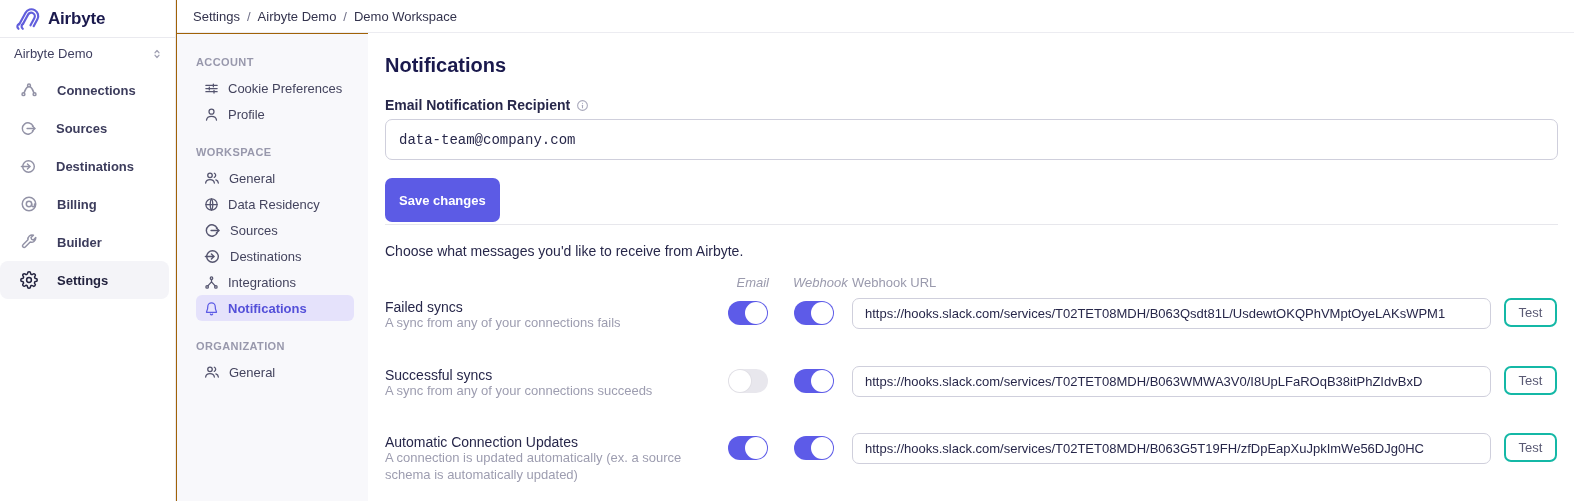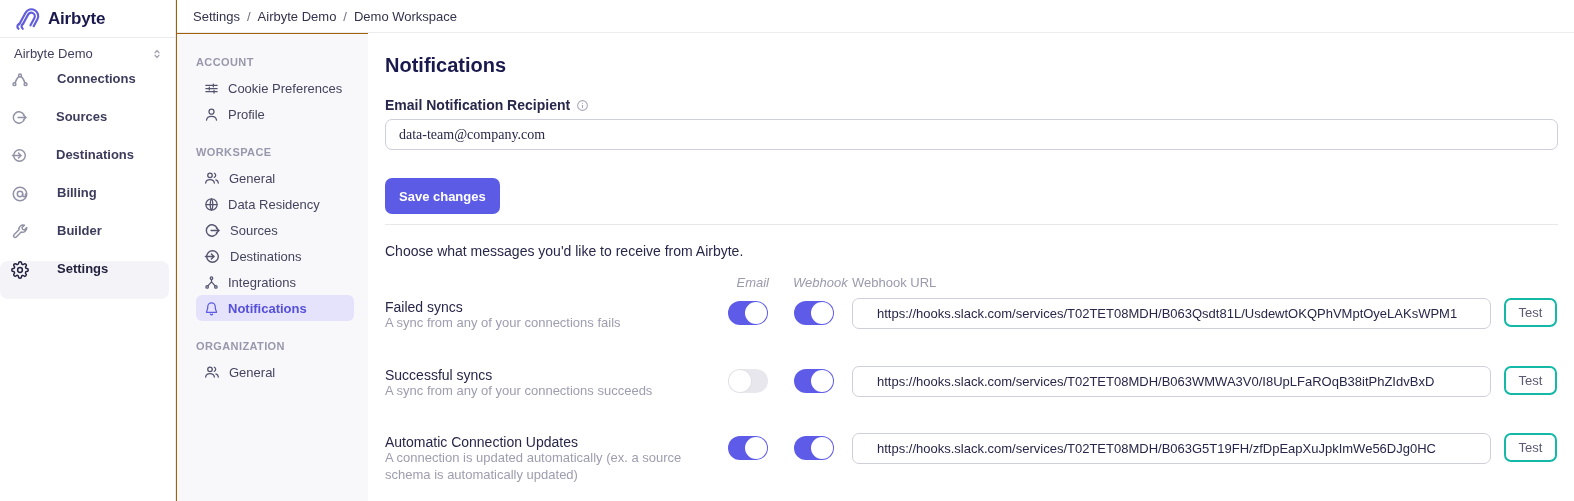--- a/index.html
+++ b/index.html
@@ -9,21 +9,21 @@
 
   
   .left-sidebar { position:absolute; left:0; top:0; width:176px; height:501px; background:#fff; border-right:1px solid #EAEAEF; }
   .logo-row { height:38px; display:flex; align-items:center; gap:8px; padding:0 14px; border-bottom:1px solid #EAEAEF; }
   .logo-mark { width:26px; height:26px; display:flex; align-items:center; }
   .brand-name { font-size:17px; font-weight:800; color:#1A194D; letter-spacing:-0.2px; }
   .ws-selector { height:31px; display:flex; align-items:center; justify-content:space-between; padding:0 12px 0 14px; cursor:pointer; }
   .ws-selector .ws-label { font-size:13px; color:#3F3F5F; }
   .ws-selector .icon { color:#A3A3B5; }
   .nav-list { margin-top:2px; }
-  .nav-item { height:38px; display:flex; align-items:flex-start; gap:28px; padding:0 0 0 11px; margin-right:6px; cursor:pointer; color:#3C3C5C; }
+  .nav-item { height:38px; display:flex; align-items:center; gap:19px; padding:0 0 0 20px; margin-right:6px; cursor:pointer; color:#3C3C5C; }
   .nav-item .icon { color:#9292A6; }
   .nav-item .nav-label { font-size:13px; font-weight:600; }
   .nav-item.active { background:#F4F4F8; border-radius:8px; color:#23233F; }
   .nav-item.active .icon { color:#23233F; }
   .nav-item.active .nav-label { font-weight:700; }
 
   .icon { display:inline-flex; align-items:center; justify-content:center; }
   .icon svg { display:block; }
 
   
@@ -40,41 +40,41 @@
   .snav-item .icon { color:#55556F; }
   .snav-item.active { background:#E5E2FB; color:#5450D9; font-weight:700; }
   .snav-item.active .icon { color:#5C5BE5; }
 
   
   .main { position:absolute; left:368px; top:33px; width:1206px; height:468px; background:#fff; }
   .page-title { position:absolute; left:17px; top:21px; font-size:20px; font-weight:700; color:#1A194D; }
   .field-label-row { position:absolute; left:17px; top:64px; display:flex; align-items:center; gap:6px;text-align:center; }
   .field-label { font-size:14px; font-weight:600; color:#27274A; }
   .info-ic { color:#A9A9BC; }
-  .email-input { position:absolute; left:17px; top:86px; width:1173px; height:31px; border:1px solid #CFCFDC; border-radius:7px; padding:0 13px; font-size:14px; color:#27274A; font-family:Liberation Serif, serif; background:#fff; outline:none; }
-  .save-btn { position:absolute; left:17px; top:145px; height:36px; padding:0 14px; background:#5C5BE5; color:#fff; font-size:13px; font-weight:600; border:none; border-radius:7px; cursor:pointer; font-family:"Liberation Sans", sans-serif; }
+  .email-input { position:absolute; left:17px; top:86px; width:1173px; height:41px; border:1px solid #CFCFDC; border-radius:7px; padding:0 13px; font-size:14px; color:#27274A; font-family:Liberation Mono, monospace; background:#fff; outline:none; }
+  .save-btn { position:absolute; left:17px; top:145px; height:44px; padding:0 14px; background:#5C5BE5; color:#fff; font-size:13px; font-weight:600; border:none; border-radius:7px; cursor:pointer; font-family:"Liberation Sans", sans-serif; }
   .section-divider { position:absolute; left:17px; top:191px; width:1173px; height:1px; background:#E7E7EC; }
   .intro-text { position:absolute; left:17px; top:210px; font-size:14px; color:#27274A; }
 
   .ntable-grid { display:grid; grid-template-columns:342px 42px 24px 42px 17px 639px 13px 53px; align-items:flex-start; }
   .ntable-head { position:absolute; left:17px; top:242px; width:1173px; }
   .col-head { font-size:13px; color:#9A9AAD; }
   .col-head.center { text-align:right;font-style:italic; }
   .n-row { position:absolute; left:17px; width:1173px; }
   .row-1 { top:263px; } .row-2 { top:331px; } .row-3 { top:398px; }
   .row-name { font-size:14px; color:#27274A; padding-top:3px; padding-right:12px; }
   .row-desc { font-size:13px; color:#9D9DB0; margin-top:0; line-height:1.3; }
   .toggle-cell { display:flex; justify-content:center; padding-top:5px; }
   .toggle { width:40px; height:24px; border-radius:12px; position:relative; cursor:pointer; }
   .toggle.on { background:#5D5BE8; }
   .toggle.off { background:#E8E7ED; }
   .toggle .knob { position:absolute; top:1px; width:22px; height:22px; border-radius:50%; background:#fff; }
   .toggle.on .knob { right:1px; }
   .toggle.off .knob { left:1px; box-shadow:0 0 0 1px rgba(0,0,0,0.03); }
-  .url-input { width:639px; height:31px; margin-top:2px; border:1px solid #CFCFDC; border-radius:7px; padding:0 24px; font-size:13px; color:#27274A; font-family:"Liberation Sans", sans-serif; background:#fff; outline:none; }
+  .url-input { width:639px; height:31px; margin-top:2px; border:1px solid #CFCFDC; border-radius:7px; padding:0 12px; font-size:13px; color:#27274A; font-family:"Liberation Sans", sans-serif; background:#fff; outline:none; }
   .test-btn { width:53px; height:29px; margin-top:2px; background:#fff; border:2px solid #14b8a6; border-radius:7px; font-size:13px; color:#5A5A74; cursor:pointer; font-family:"Liberation Sans", sans-serif; }
 </style>
 </head>
 <body>
 
 <div class="page">
 
   <div class="left-sidebar">
     <div class="logo-row">
       <span class="logo-mark icon">

